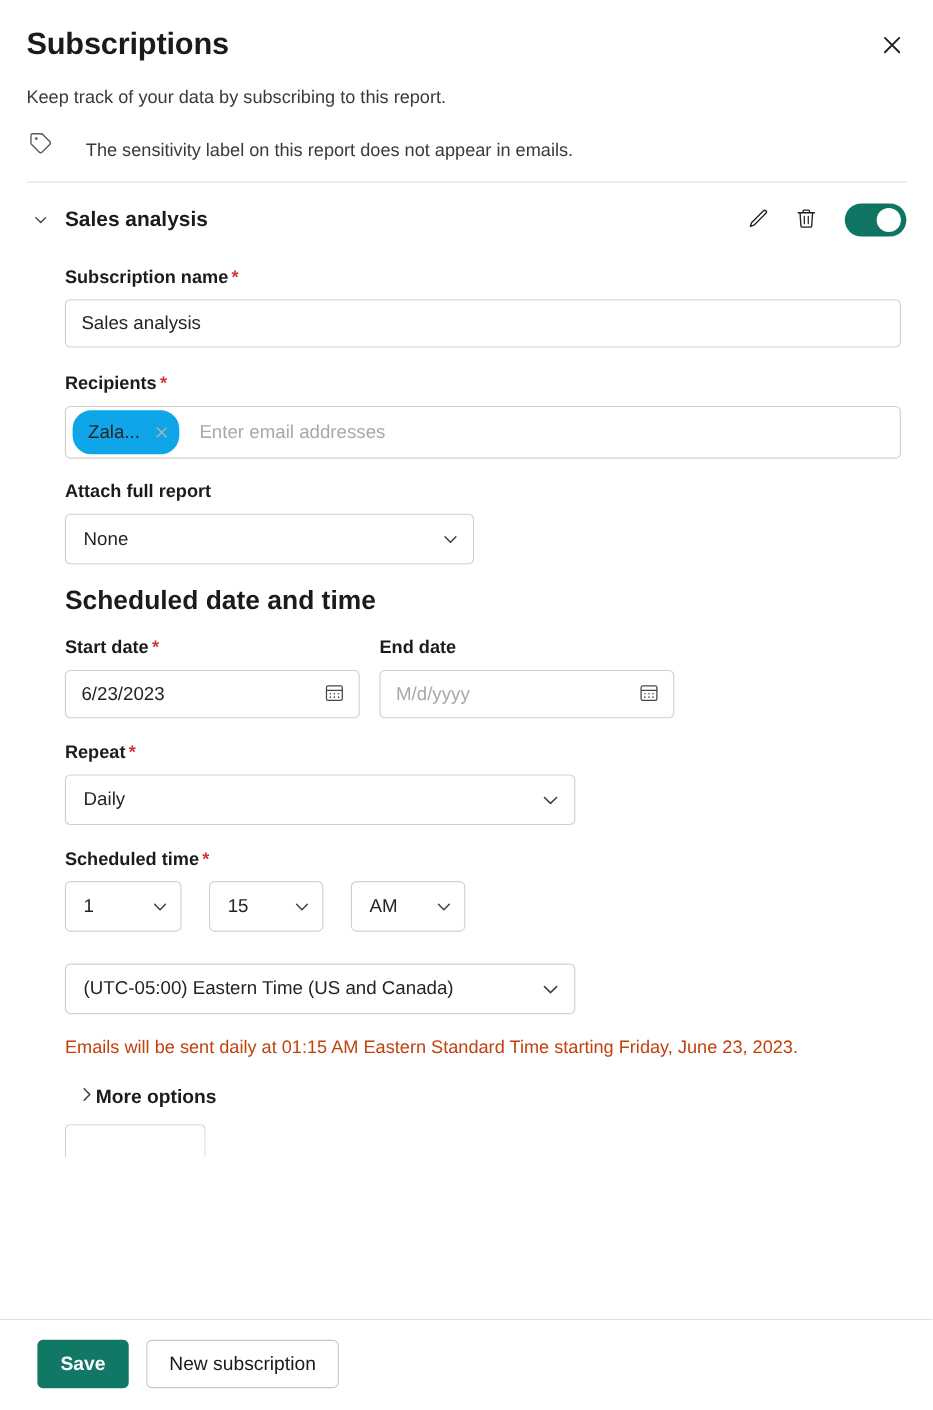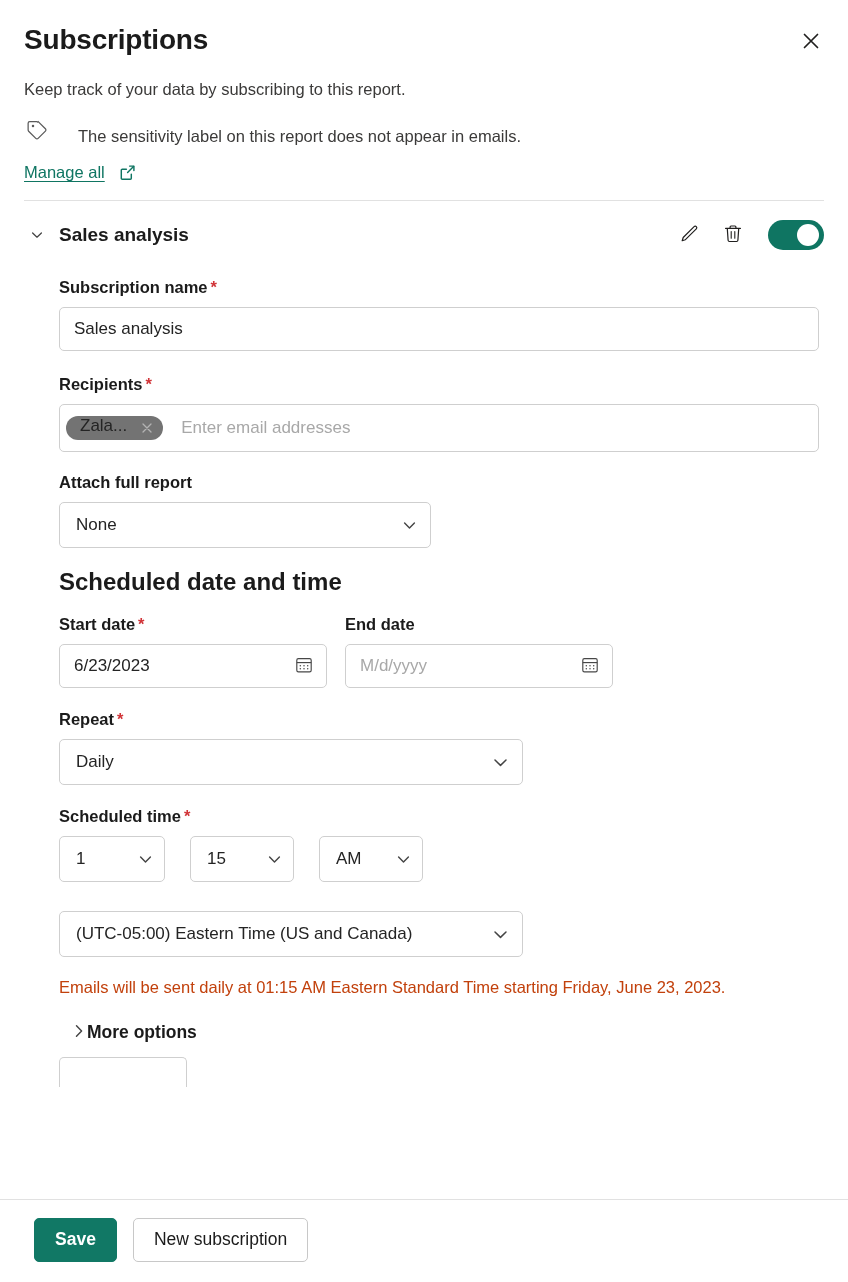--- a/index.html
+++ b/index.html
@@ -187,22 +187,23 @@
     height: 48px;
     border: 1px solid #cfcfcf;
     border-radius: 5px;
     display: flex;
     align-items: center;
     padding: 0 6px 0 6px;
     background: #fff;
   }
   .chip {
     display: flex;
-    height: 24px;
-    background: #737373;
+    align-items: center;
+    height: 40px;
+    background: #0ea5e9;
     border-radius: 17px;
     padding: 0 4px 0 14px;
     gap: 8px;
     cursor: default;
   }
   .chip-text {
     font-size: 17px;
     color: #242424;
     max-width: 96px;
     overflow: hidden;
@@ -341,30 +342,20 @@
     <div class="sensitivity-row">
       <span>
         <svg width="26" height="26" viewBox="0 0 26 26" fill="none">
           <path d="M14.2 4.6 L21.4 11.8 a1.6 1.6 0 0 1 0 2.3 l-7.3 7.3 a1.6 1.6 0 0 1 -2.3 0 L4.6 14.2 a1.6 1.6 0 0 1 -0.47 -1.13 V6.2 a1.6 1.6 0 0 1 1.6 -1.6 h6.87 a1.6 1.6 0 0 1 1.13 0.47 z" stroke="#5a5a5a" stroke-width="1.25" fill="none"></path>
           <circle cx="9.0" cy="9.0" r="1.25" fill="#5a5a5a"></circle>
         </svg>
       </span>
       <span class="sensitivity-text">The sensitivity label on this report does not appear in emails.</span>
     </div>
 
-    <div class="manage-row">
-      <span class="manage-link">Manage all</span>
-      <span class="ext-icon">
-        <svg width="19" height="19" viewBox="0 0 19 19" fill="none">
-          <path d="M11.6 3.1 h4.3 v4.3" stroke="#0f7562" stroke-width="1.45" stroke-linecap="round" stroke-linejoin="round"></path>
-          <path d="M15.5 3.5 L9.6 9.4" stroke="#0f7562" stroke-width="1.45" stroke-linecap="round"></path>
-          <path d="M13.3 11.1 v4.2 a0.9 0.9 0 0 1 -0.9 0.9 H4.2 a0.9 0.9 0 0 1 -0.9 -0.9 V7.1 a0.9 0.9 0 0 1 0.9 -0.9 h4.2" stroke="#0f7562" stroke-width="1.45" stroke-linecap="round" stroke-linejoin="round"></path>
-        </svg>
-      </span>
-    </div>
   </div>
 
   <div class="divider"></div>
 
   <div class="body">
 
     <div class="sub-header">
       <span class="chev-collapse">
         <svg width="14" height="14" viewBox="0 0 14 14" fill="none">
           <path d="M2.6 5 L7 9.2 L11.4 5" stroke="#444" stroke-width="1.25" stroke-linecap="round" stroke-linejoin="round"></path>

